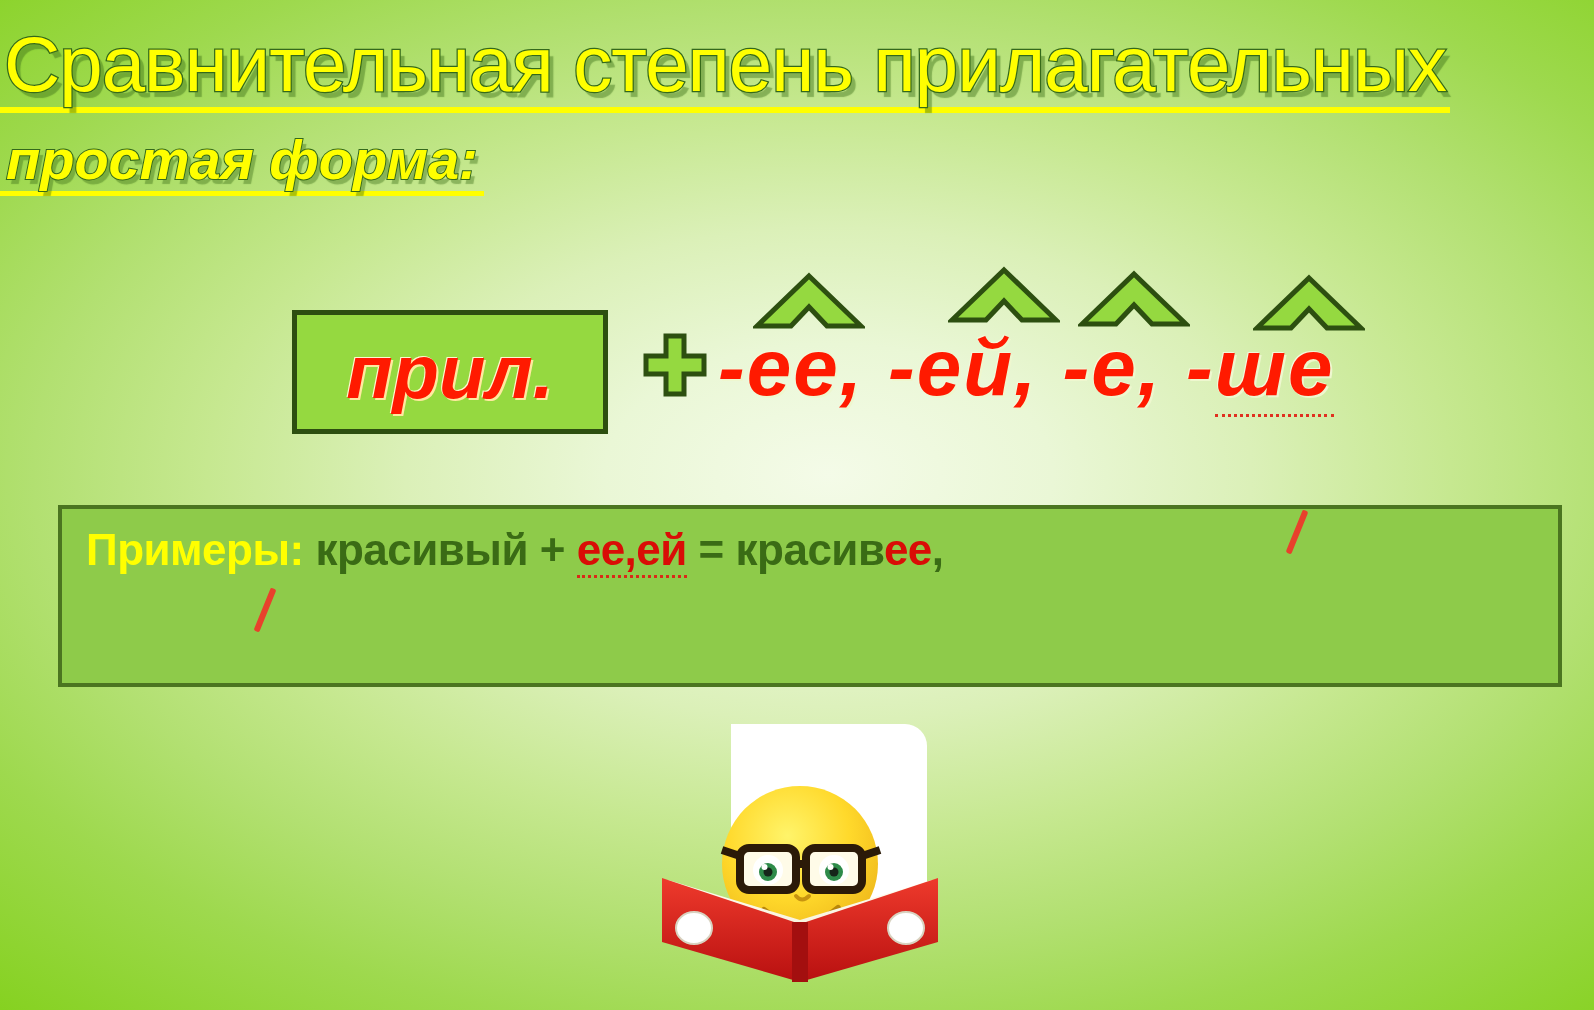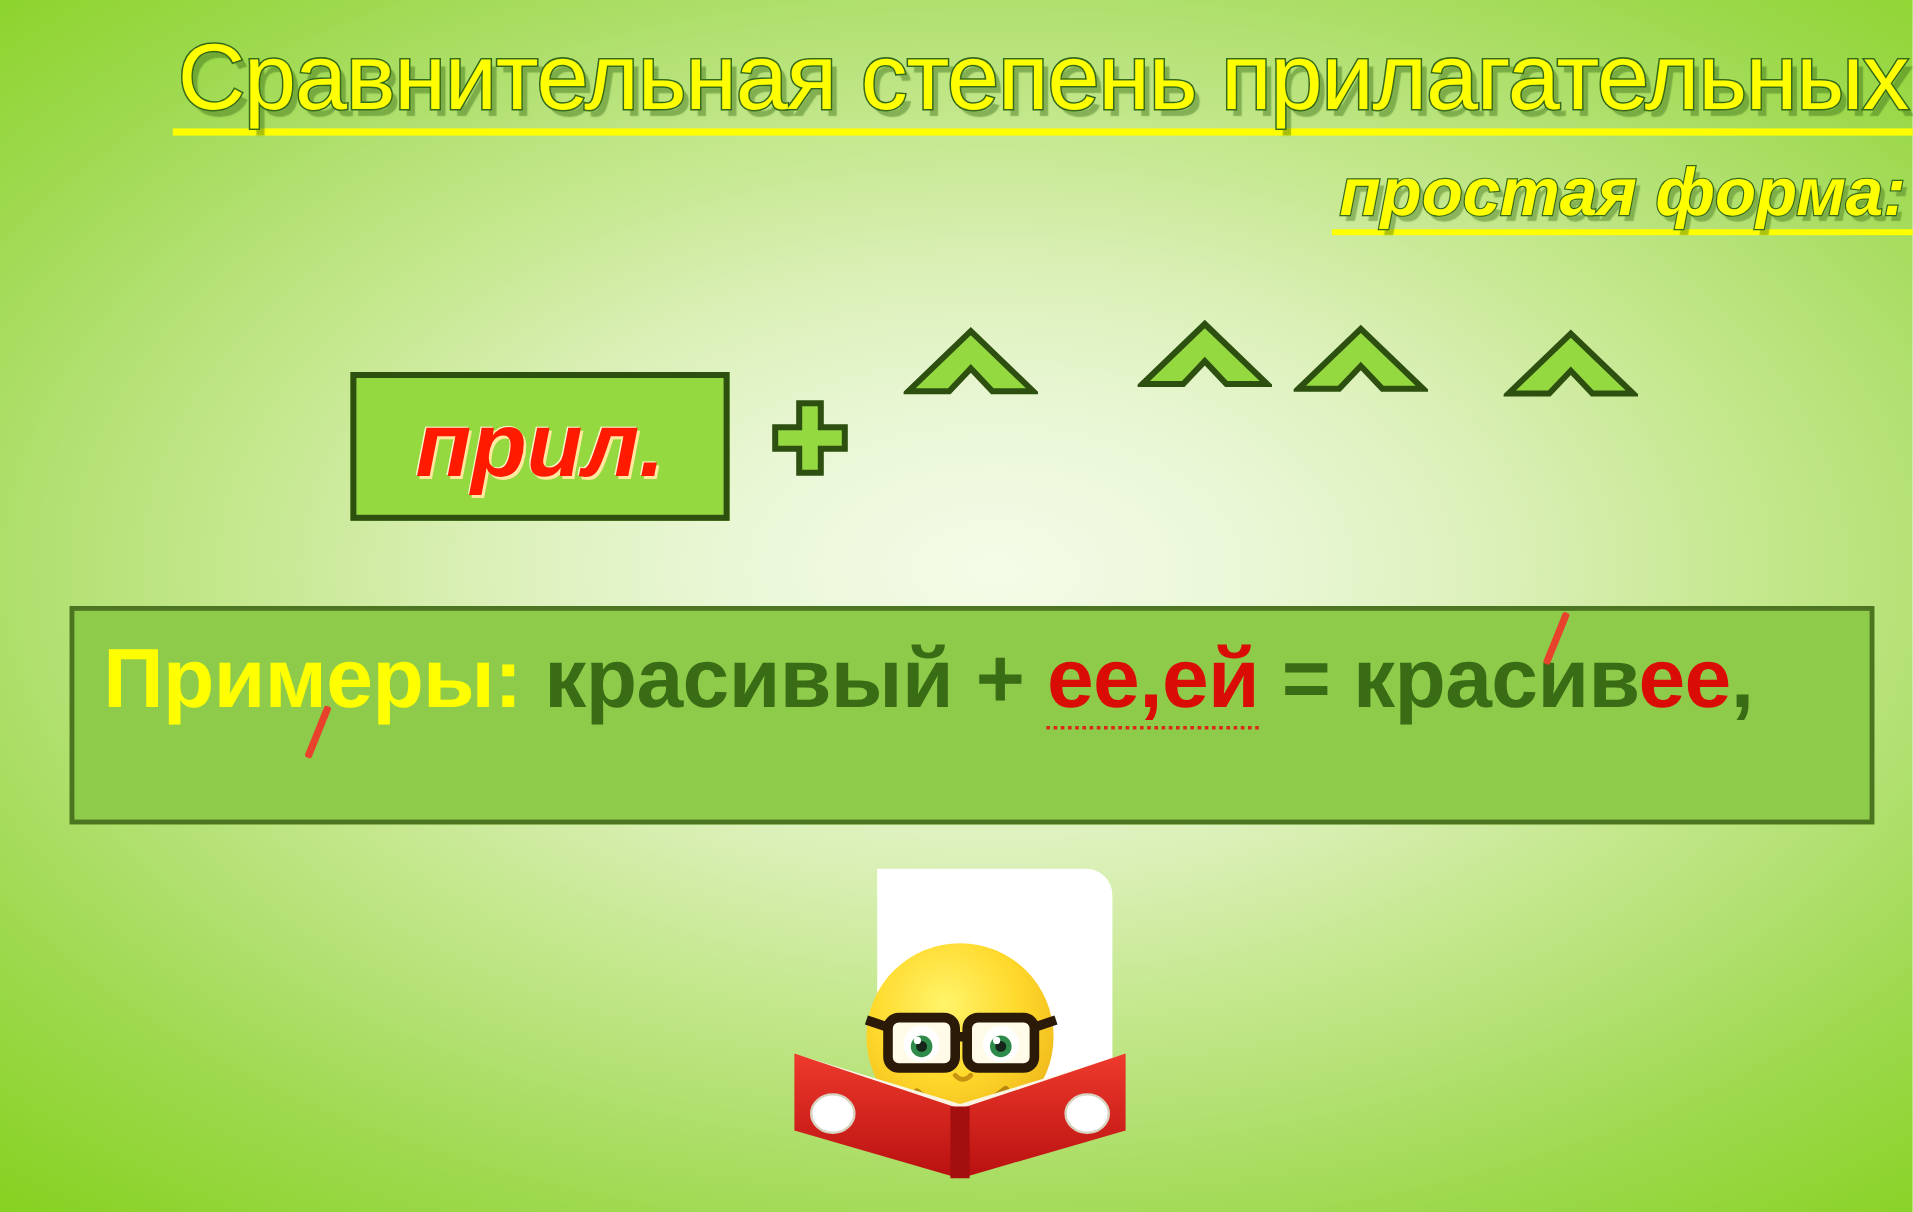--- a/index.html
+++ b/index.html
@@ -19,21 +19,21 @@
         #dbf0b8 34%,
         #c6e890 50%,
         #b2e071 64%,
         #9ed94e 78%,
         #8ed430 92%,
         #85d11f 100%);
   }
 
   
   #title-block{
-    position:absolute;left:0;top:24px;width:1594px;text-align:right;
+    position:absolute;left:0;top:24px;width:1594px;text-align:left;
   }
   .title-line1{
     font-size:78px;line-height:1.04;font-weight:400;
     color:#ffff00;
     letter-spacing:-1px;
     display:inline-block;
     border-bottom:6px solid #ffff00;
     padding:0 4px 2px 4px;
     -webkit-text-stroke:2.5px #33691b;
     paint-order:stroke fill;
@@ -89,21 +89,21 @@
 
   
   #examples{
     position:absolute;left:58px;top:505px;width:1504px;height:182px;
     background:#8ecb4a;
     border:4px solid #4b7520;
     box-sizing:border-box;
     padding:14px 24px 0 24px;
   }
   #examples .ex-line{
-    font-size:70px;font-weight:700;line-height:1.22;
+    font-size:44px;font-weight:700;line-height:1.22;
     color:#3a6b15;
     white-space:nowrap;
     letter-spacing:-.5px;
   }
   .lbl-yellow{color:#ffff00;}
   .red{color:#d90d06;}
   .red-wavy{
     color:#d90d06;
     border-bottom:3px dotted #d92a18;
     padding-bottom:1px;
@@ -147,20 +147,21 @@
     <svg class="chev" style="left:948px;top:-34px;width:112px;height:60px;" viewBox="0 0 112 60">
       <path d="M56 4 L108 54 L74 54 L56 35 L38 54 L4 54 Z" fill="#95d940" stroke="#2d4f10" stroke-width="5" stroke-linejoin="miter"></path>
     </svg>
     <svg class="chev" style="left:1078px;top:-30px;width:112px;height:60px;" viewBox="0 0 112 60">
       <path d="M56 4 L108 54 L74 54 L56 35 L38 54 L4 54 Z" fill="#95d940" stroke="#2d4f10" stroke-width="5" stroke-linejoin="miter"></path>
     </svg>
     <svg class="chev" style="left:1253px;top:-26px;width:112px;height:60px;" viewBox="0 0 112 60">
       <path d="M56 4 L108 54 L74 54 L56 35 L38 54 L4 54 Z" fill="#95d940" stroke="#2d4f10" stroke-width="5" stroke-linejoin="miter"></path>
     </svg>
 
+    <div id="suffix-text"><span>-ее, -ей, -е, -</span><span class="sq">ше</span></div>
   </div>
 
   <div id="examples">
     <div class="ex-line">
       <span class="lbl-yellow">Примеры:</span>
       <span>красивый</span>
       <span>+</span>
       <span class="red-wavy">ее,ей</span>
       <span>=</span>
       <span>красив</span><span class="red">ее</span><span>,</span>

